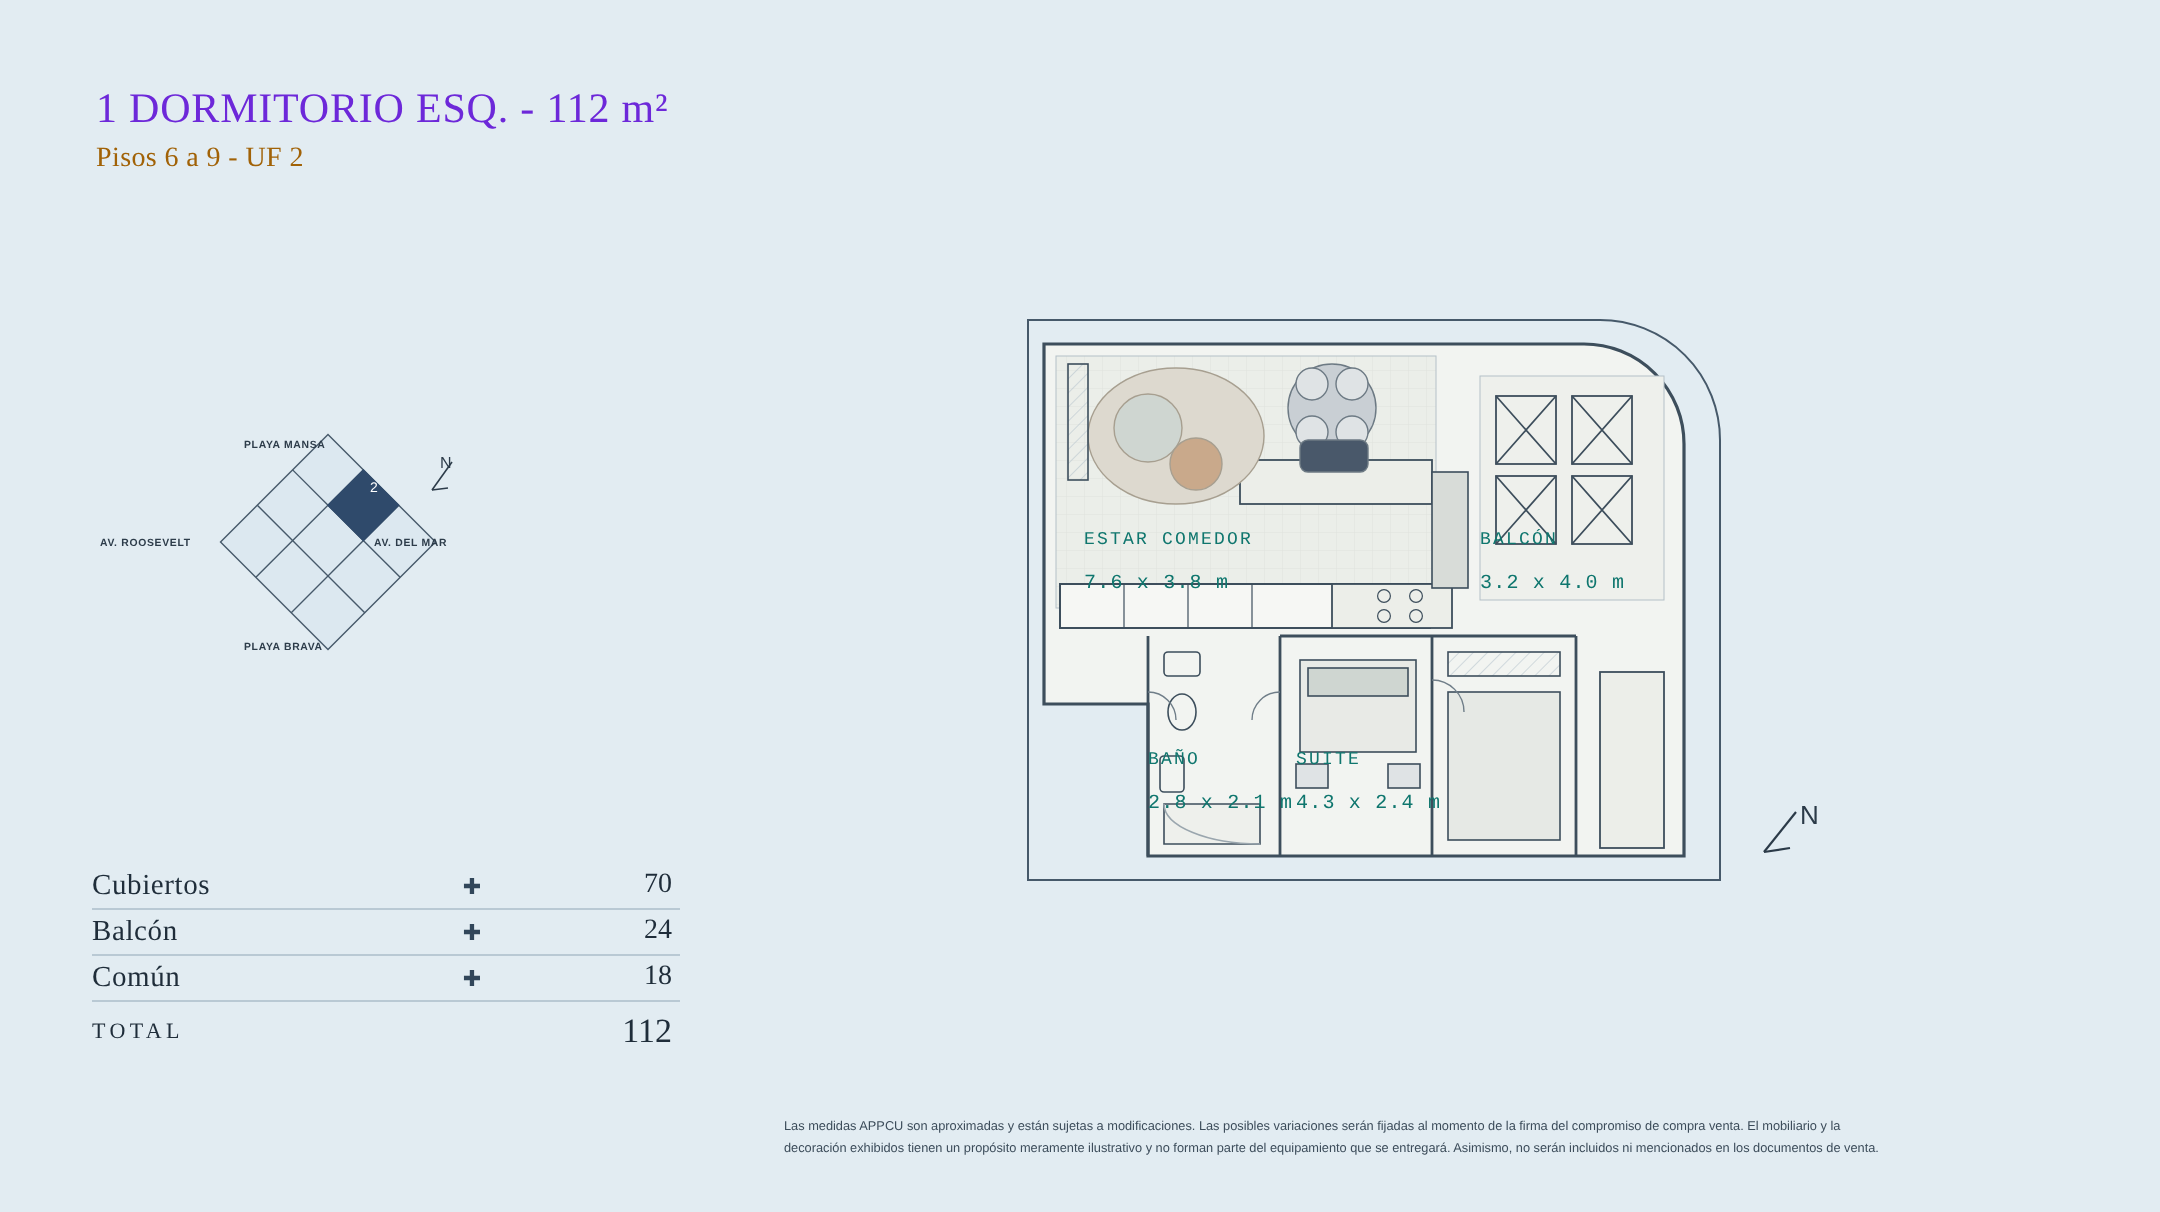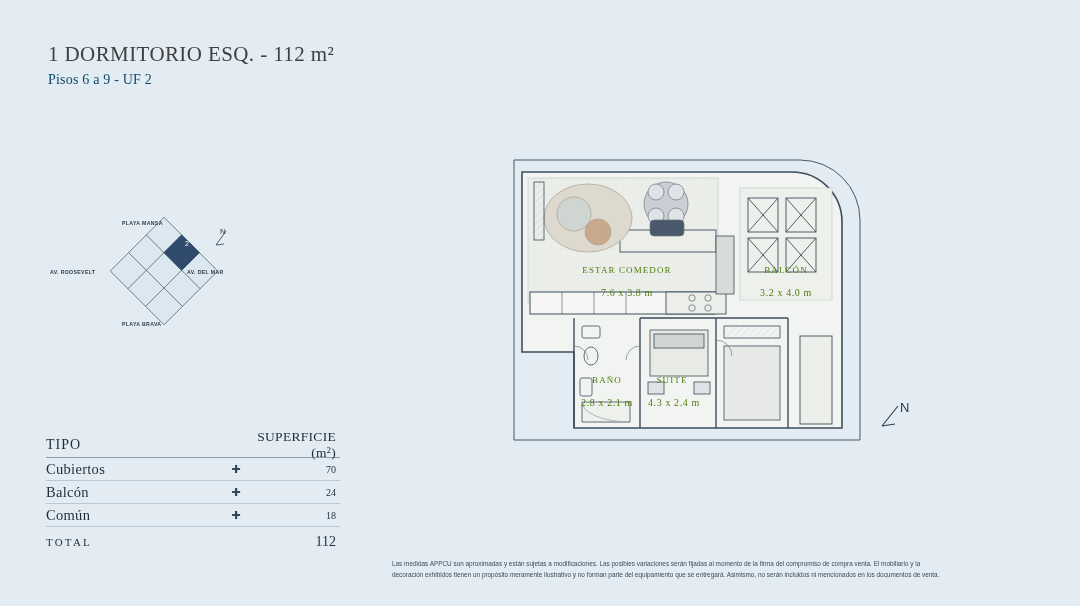--- a/index.html
+++ b/index.html
@@ -7,26 +7,26 @@
   body {
     width:1080px; height:606px;
     background:#e2ecf2;
     font-family:"Liberation Serif", serif;
     color:#1f2d3a;
     position:relative;
     overflow:hidden;
   }
   .title {
     position:absolute; left:48px; top:42px;
-    font-size:21px; letter-spacing:.4px; color:#404040;
+    font-size:21px; letter-spacing:.4px; color:#6d28d9;
     font-family:"Liberation Serif", serif;
   }
   .subtitle {
     position:absolute; left:48px; top:72px;
-    font-size:14px; color:#0c4a6e; letter-spacing:.2px;
+    font-size:14px; color:#a16207; letter-spacing:.2px;
   }
 
   
   .keymap { position:absolute; left:46px; top:205px; width:230px; height:120px; }
   .keymap svg { display:block; }
   .kmlabel {
     position:absolute; font-size:5.2px; letter-spacing:.35px;
     color:#2d3c4a; font-family:"Liberation Sans", sans-serif; font-weight:bold;
     white-space:nowrap;
   }
@@ -36,40 +36,40 @@
   .km-brava  { left:76px; top:116px; }
   .km-north { position:absolute; left:174px; top:22px; font-size:8px;
               font-family:"Liberation Sans", sans-serif; color:#2d3c4a; }
 
   
   .table { position:absolute; left:46px; top:432px; width:294px; }
   .table .row { display:flex; align-items:center; height:23px; border-bottom:1px solid #b9c9d4; }
   .table .head { border-bottom:1px solid #8d9eab; height:26px; }
   .table .c1 { width:150px; font-size:14.5px; letter-spacing:.3px; }
   .table .c2 { width:80px; text-align:center; font-size:13px; color:#3f5161; }
-  .table .c3 { flex:1; text-align:right; font-size:10px; padding-right:4px; }
+  .table .c3 { flex:1; text-align:right; font-size:14px; padding-right:4px; }
   .table .head .c1 { font-size:14px; letter-spacing:1px; }
   .table .head .c3 { font-size:13.5px; letter-spacing:.3px; }
   .table .total { border-bottom:none; height:30px; }
   .table .total .c1 { letter-spacing:2.2px; font-size:11px; }
-  .table .total .c3 { font-size:14px; }
+  .table .total .c3 { font-size:17px; }
   .plusglyph { font-size:11px; color:#31465a; }
 
   
   .disclaimer {
     position:absolute; left:392px; top:558px; width:660px;
     font-family:"Liberation Sans", sans-serif;
     font-size:6.4px; line-height:1.75; color:#3c4c5a; text-align:left;
   }
 
   
   .plan { position:absolute; left:470px; top:140px; width:470px; height:330px; }
   .roomlabel {
-    position:absolute; text-align:center;
-    font-family:Liberation Serif, serif; color:#4d7c0f;
+    position:absolute; 
+    font-family:Liberation Mono, monospace; color:#0f766e;
     white-space:nowrap;
   }
   .roomlabel .nm { font-size:9px; letter-spacing:1.1px; }
   .roomlabel .dm { font-size:10px; letter-spacing:.6px; margin-top:12px; }
   .north-plan { position:absolute; left:900px; top:400px;
       font-family:"Liberation Sans", sans-serif; font-size:13px; color:#2b3a48; }
 </style>
 </head>
 <body>
 
@@ -96,25 +96,20 @@
     </g>
   </svg>
   <span class="kmlabel km-mansa">PLAYA MANSA</span>
   <span class="kmlabel km-roosevelt">AV. ROOSEVELT</span>
   <span class="kmlabel km-delmar">AV. DEL MAR</span>
   <span class="kmlabel km-brava">PLAYA BRAVA</span>
   <span class="km-north">N</span>
 </div>
 
 <div class="table">
-  <div class="row head">
-    <div class="c1">TIPO</div>
-    <div class="c2"></div>
-    <div class="c3">SUPERFICIE (m²)</div>
-  </div>
 
   <div class="row">
     <div class="c1">Cubiertos</div>
     <div class="c2"><span class="plusglyph">✚</span></div>
     <div class="c3">70</div>
   </div>
   <div class="row">
     <div class="c1">Balcón</div>
     <div class="c2"><span class="plusglyph">✚</span></div>
     <div class="c3">24</div>

